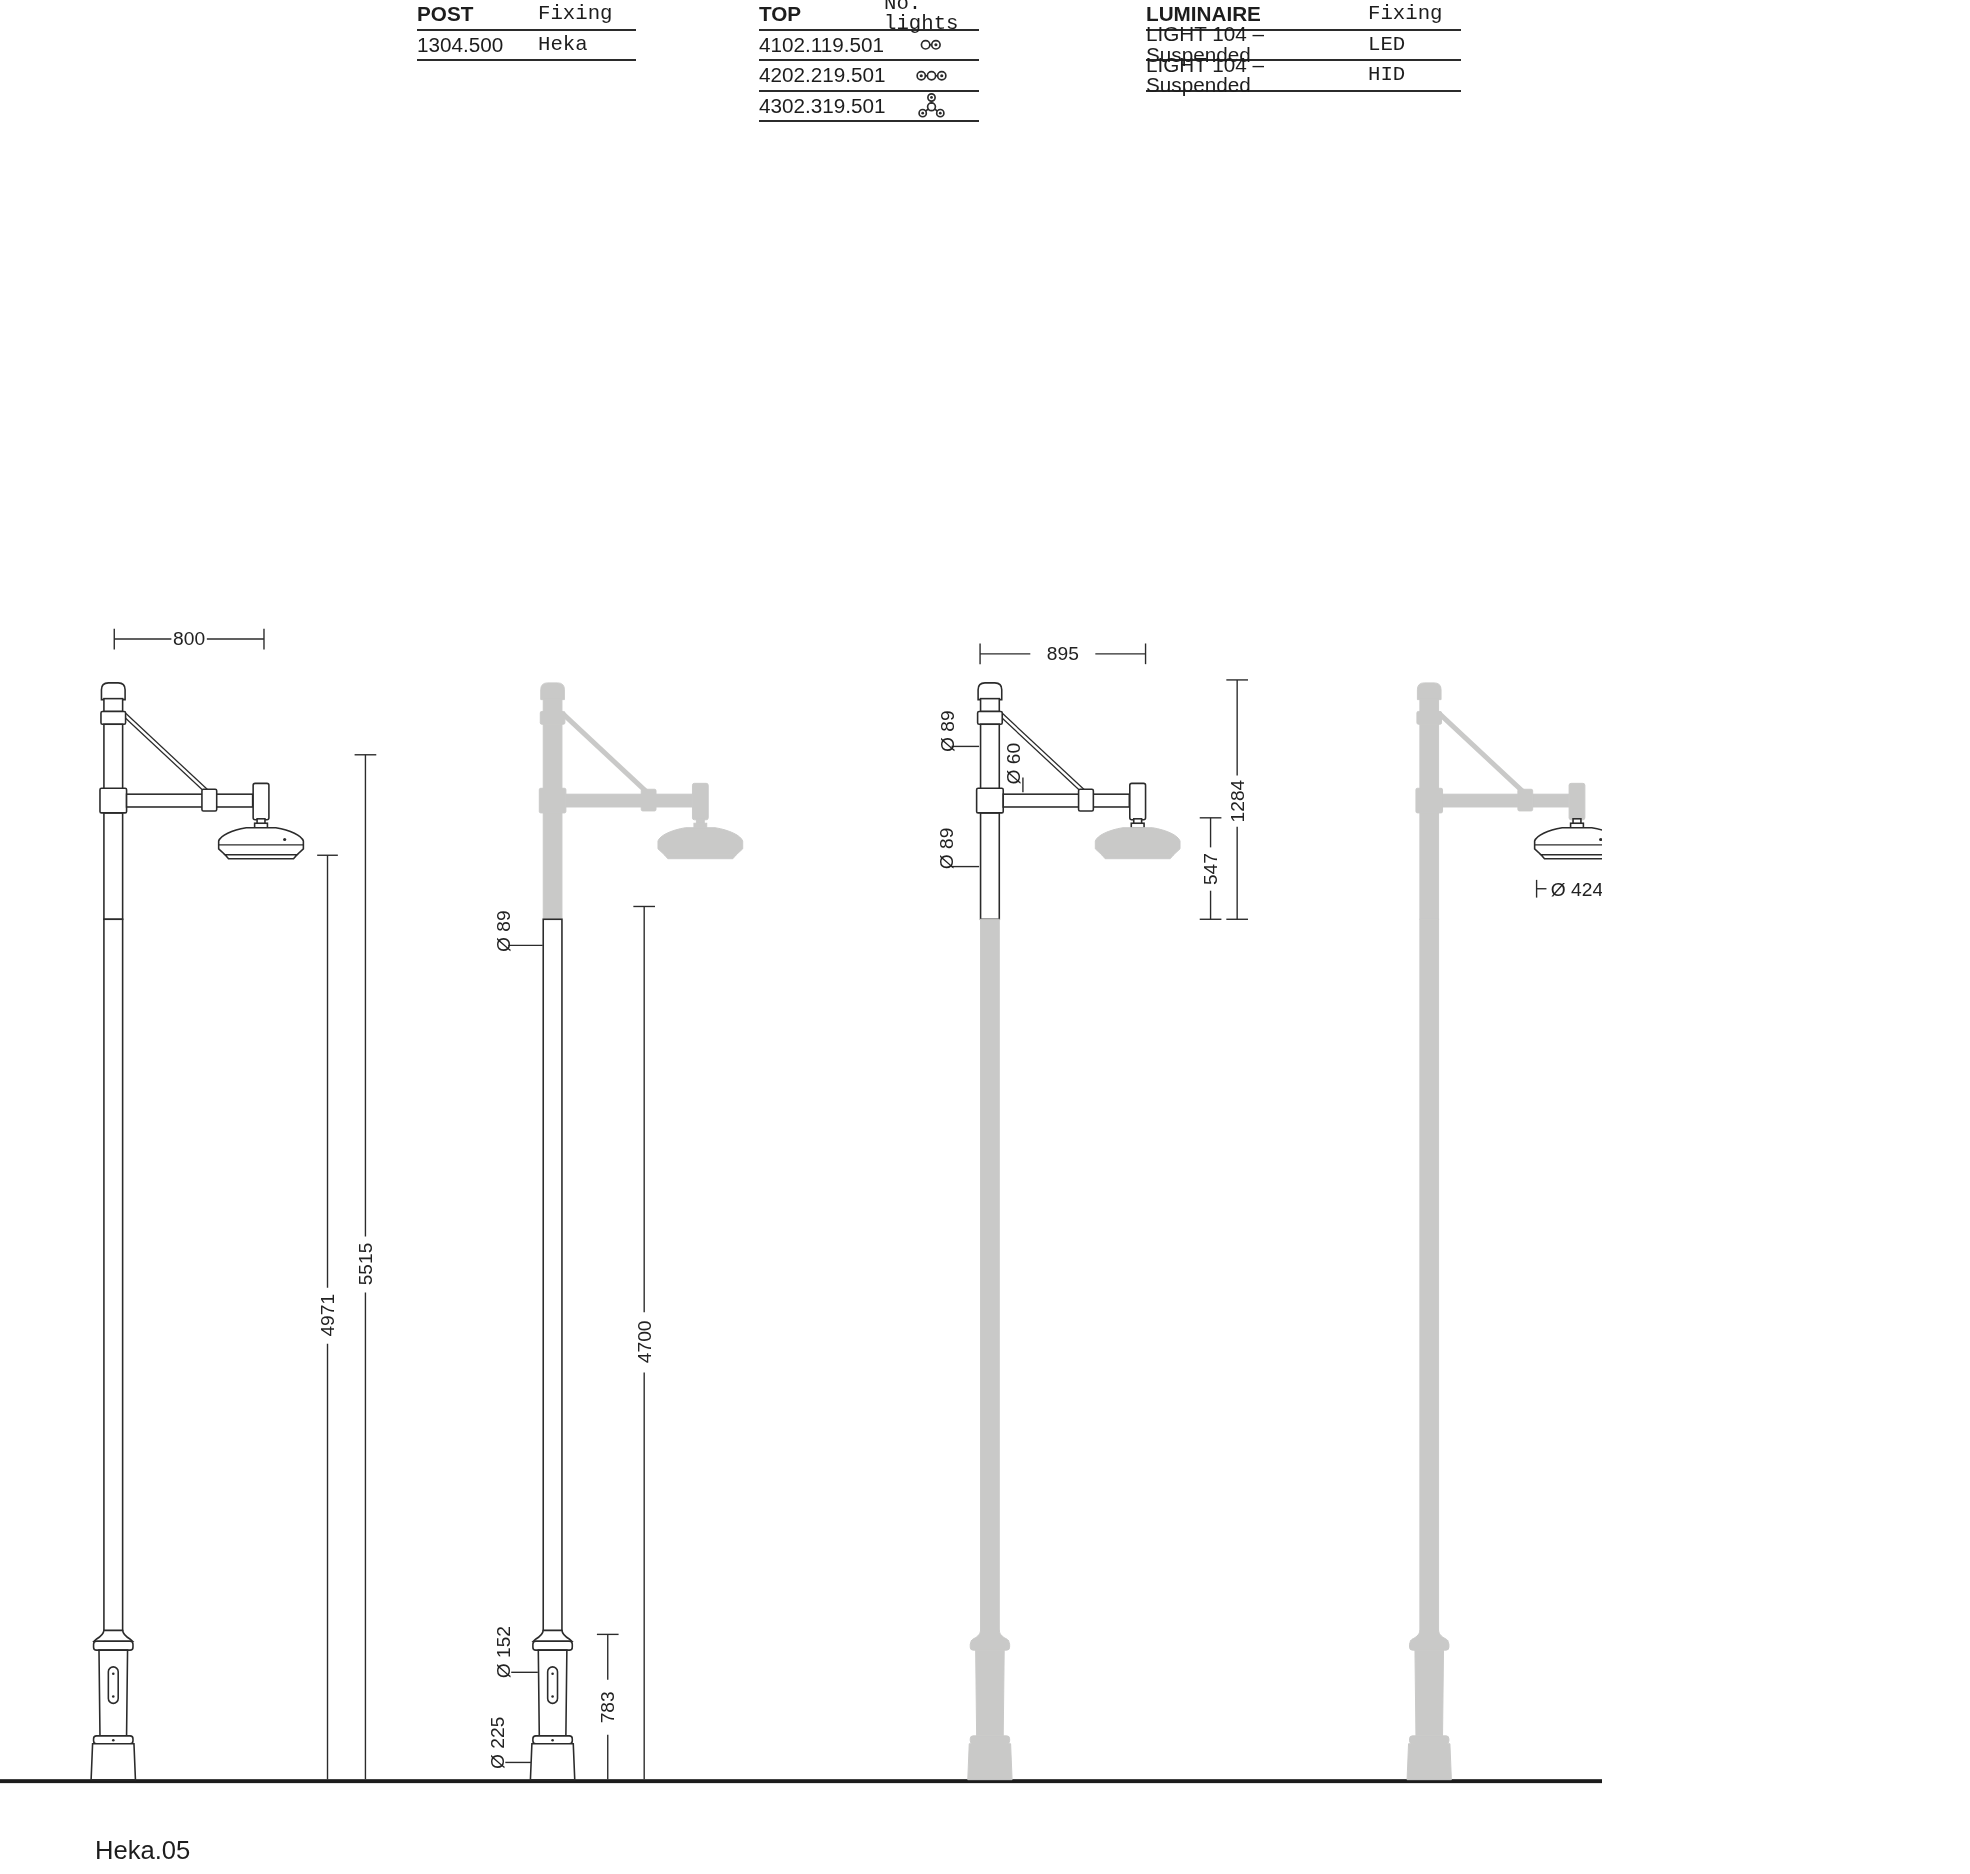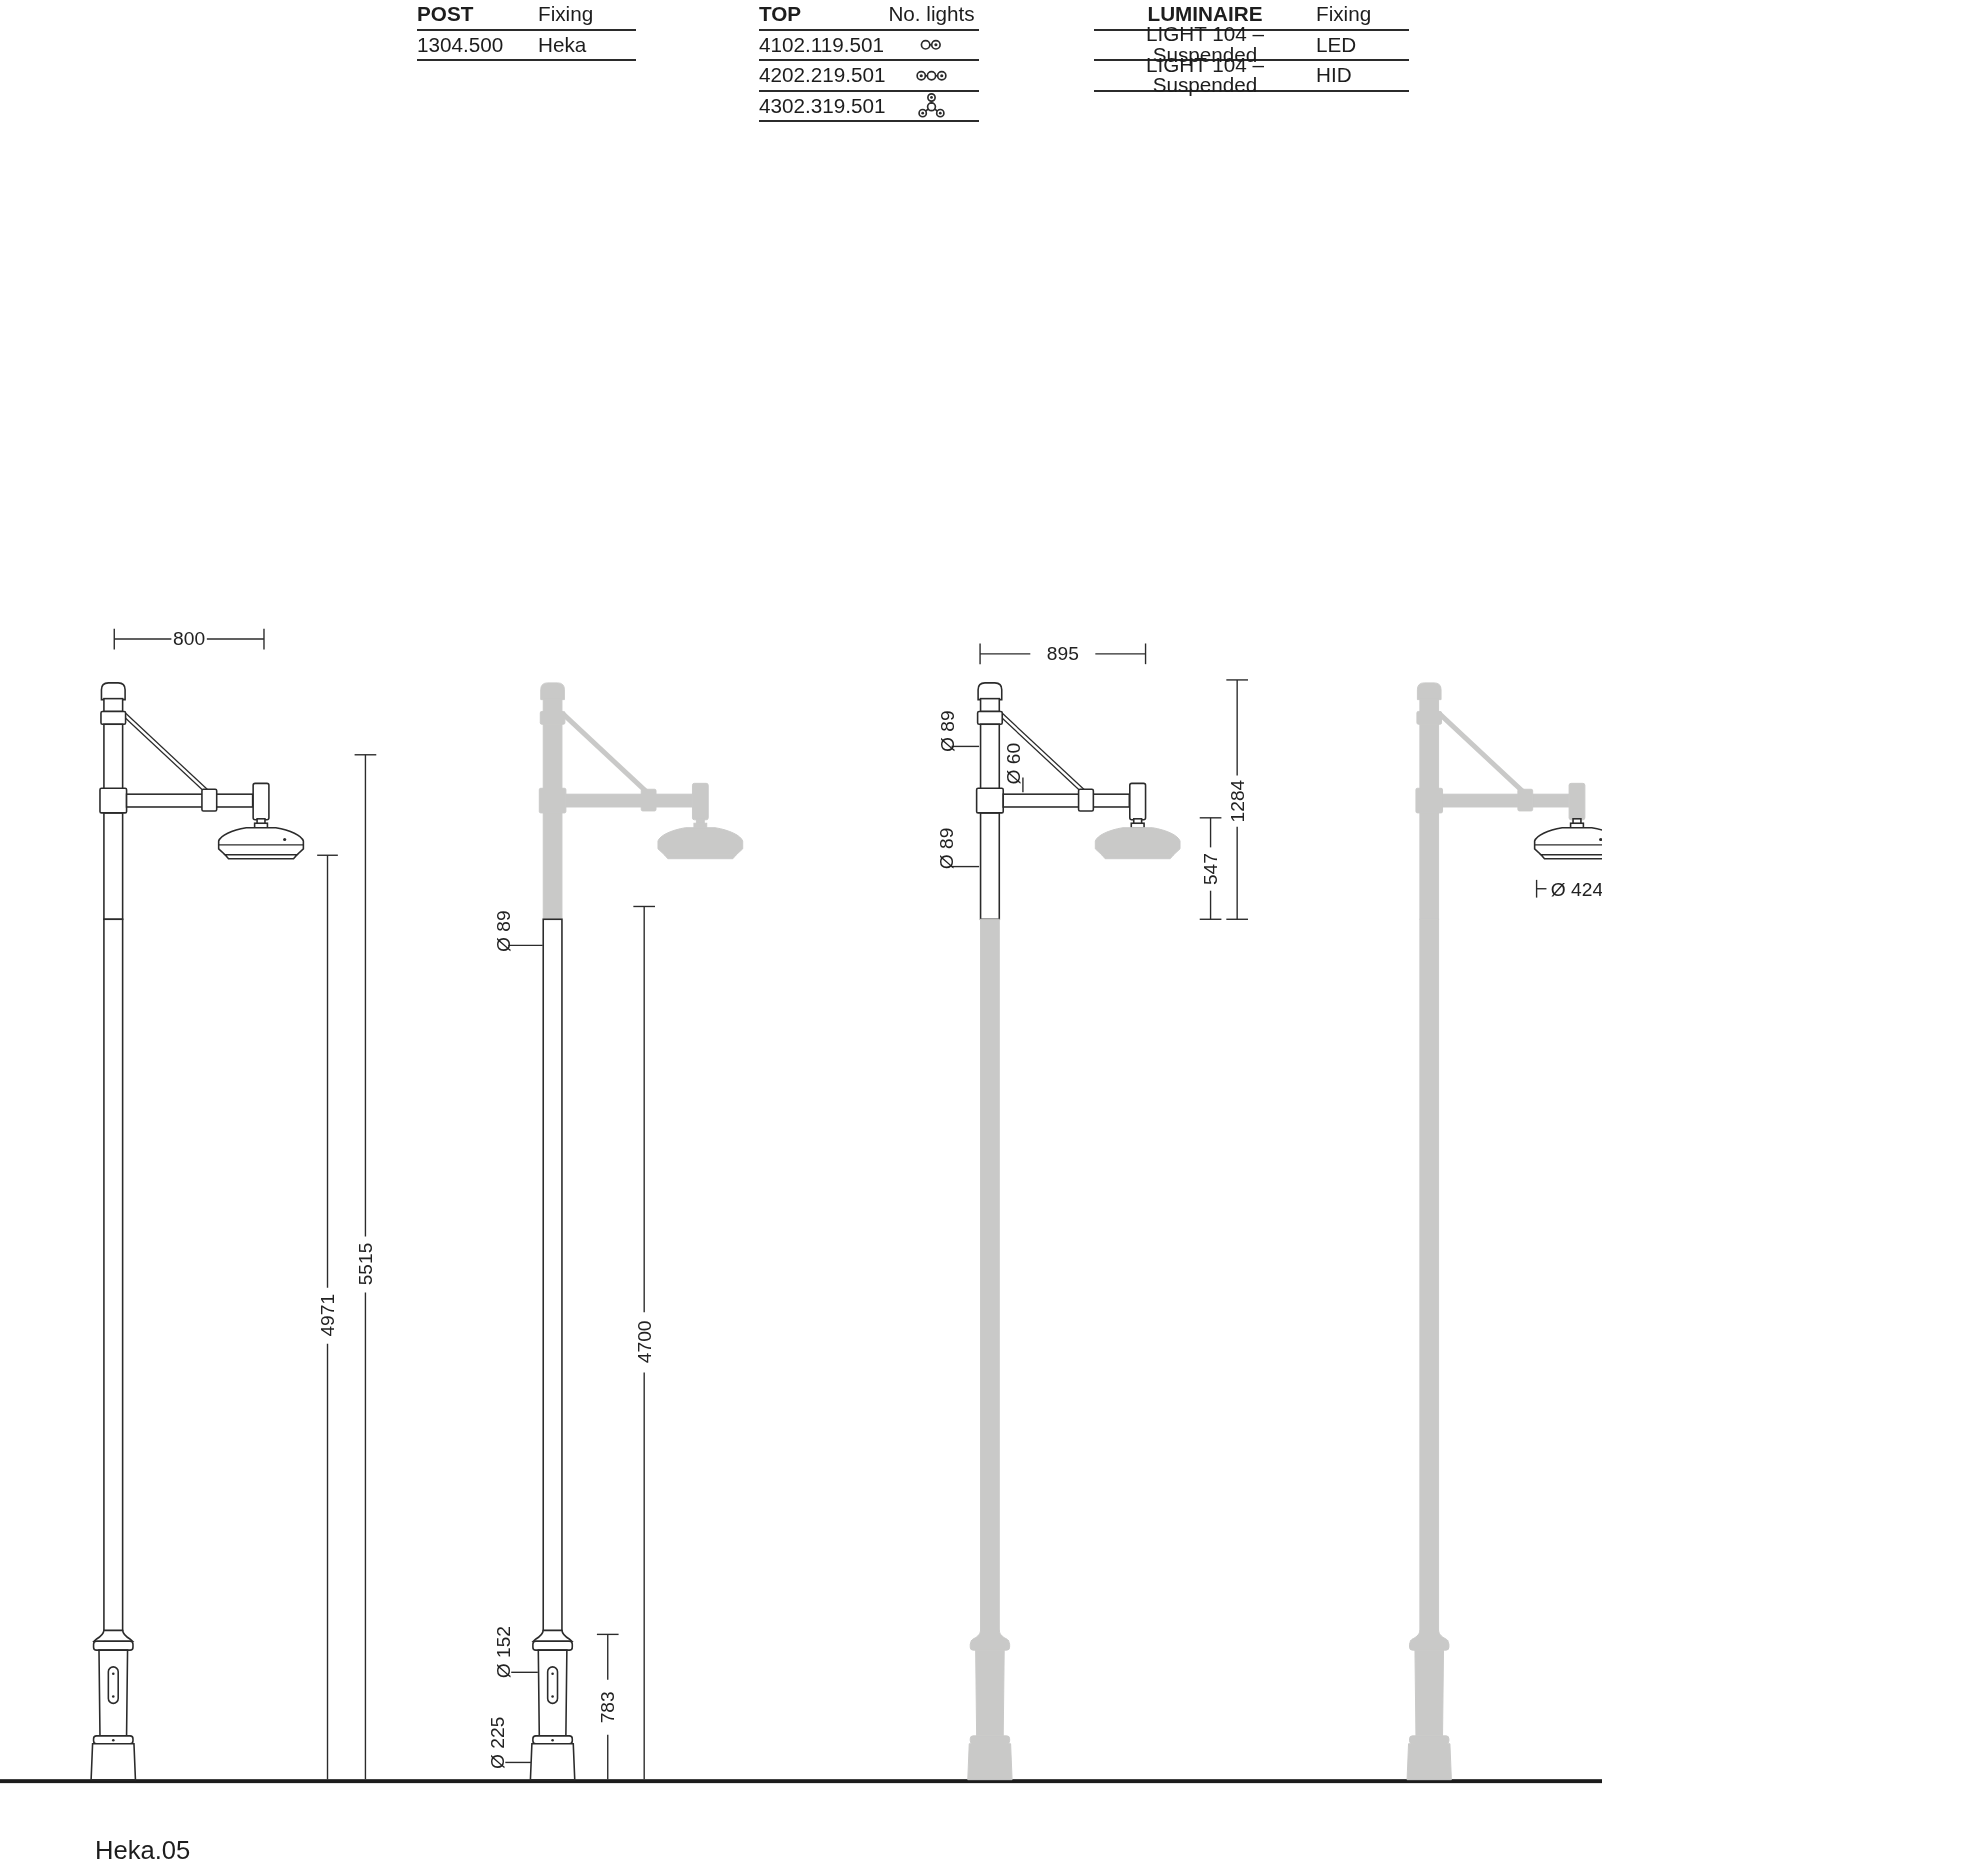--- a/index.html
+++ b/index.html
@@ -2,28 +2,28 @@
 <html><head>
 <meta charset="utf-8">
 <style>
   html,body{margin:0;padding:0;background:#fff;}
   .sheet{position:relative;width:1602px;height:1875px;background:#fff;overflow:hidden;
          font-family:"Liberation Sans",sans-serif;color:#1d1d1d;}
   
   .spec-table{position:absolute;top:0;font-size:20.7px;line-height:1;}
   .tr{display:flex;align-items:center;height:28.6px;border-bottom:2px solid #2b2b2b;}
   .tr .c1{flex:0 0 auto;}
-  .tr .c2{flex:1 1 auto;display:flex;align-items:center;}
+  .tr .c2{flex:1 1 auto;display:flex;align-items:center;font-family:Liberation Mono, monospace;}
   .title{font-weight:bold;}
   #t-post{left:417px;width:219px;}
   #t-post .c1{width:121px;}
   #t-top{left:759px;width:220px;}
   #t-top .c1{width:125px;}
   #t-top .c2{justify-content:center;}
-  #t-lum{left:1094px;width:315px;text-align:center;}
+  #t-lum{left:1146px;width:315px;}
   #t-lum .c1{width:222px;}
   .licon{display:block;}
   .licon circle,.licon line{stroke:#2b2b2b;stroke-width:1.7;fill:none;}
   .licon .fdot{fill:#2b2b2b;stroke:none;}
   
   #draw{position:absolute;left:0;top:0;}
   #draw text{font-family:"Liberation Sans",sans-serif;font-size:19.5px;fill:#222;}
   .dim line{stroke:#2b2b2b;stroke-width:1.4;}
   .po{fill:#fff;stroke:#2b2b2b;stroke-width:1.6;}
   .pg{fill:#c9c9c8;stroke:#c9c9c8;stroke-width:1;}

